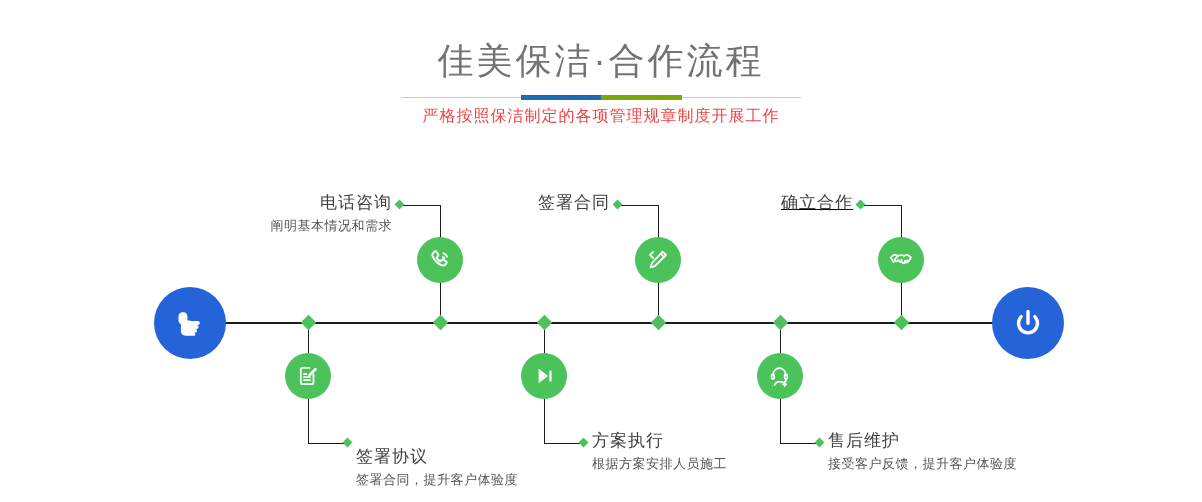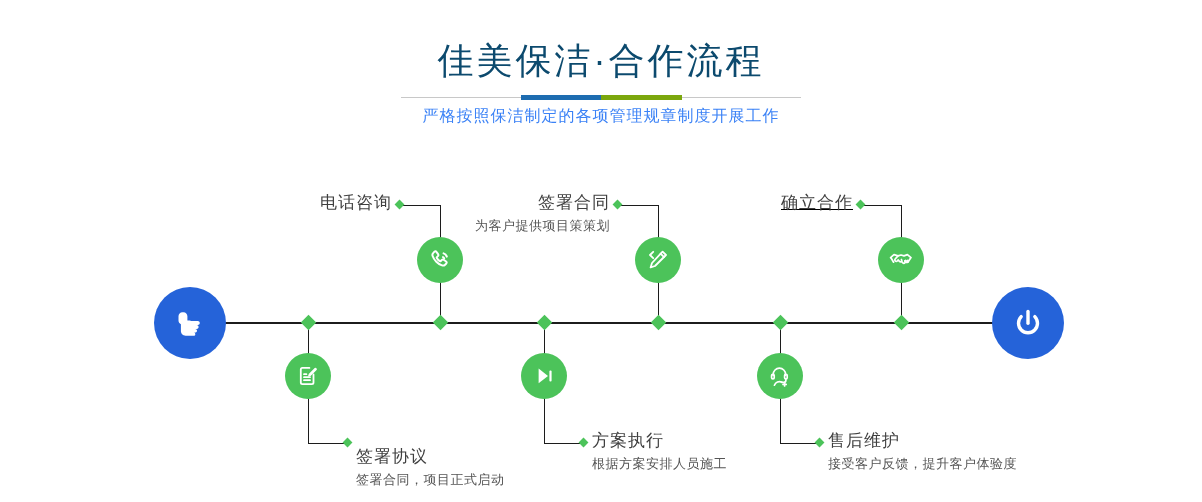--- a/index.html
+++ b/index.html
@@ -9,41 +9,41 @@
     font-family: "Liberation Sans", "DejaVu Sans", sans-serif;
     overflow: hidden;
   }
   #root { position: relative; width: 1202px; height: 502px; background: #fff; }
 
   
   .header { position: absolute; left: 0; top: 0; width: 1202px; height: 150px; }
   .title {
     position: absolute; left: 0; top: 38px; width: 1202px;
     text-align: center;
-    font-size: 36px; font-weight: 400; color: #0c4a6e;
+    font-size: 36px; font-weight: 400; color: #737373;
     letter-spacing: 3px; line-height: 46px;
     white-space: nowrap;
   }
   .divider { position: absolute; left: 401px; top: 95px; width: 400px; height: 6px; }
   .divider .rule {
     position: absolute; left: 0; top: 2px; width: 400px; height: 1px;
     background: #c8c8c8;
   }
   .divider .seg-blue {
     position: absolute; left: 120px; top: 0px; width: 80px; height: 5px;
     background: #1d6cb0;
   }
   .divider .seg-green {
     position: absolute; left: 200px; top: 0px; width: 81px; height: 5px;
     background: #7ba70d;
   }
   .subtitle {
     position: absolute; left: 0; top: 106px; width: 1202px;
     text-align: center;
-    font-size: 16px; color: #3b82f6; letter-spacing: 1px;
+    font-size: 16px; color: #ef4444; letter-spacing: 1px;
     white-space: nowrap;
   }
 
   
   .timeline { position: absolute; left: 0; top: 160px; width: 1202px; height: 342px; }
   .axis {
     position: absolute; left: 168px; top: 162px; width: 866px; height: 2px;
     background: #1c1c1c;
   }
 
@@ -149,20 +149,21 @@
           <g fill="none" stroke="#ffffff" stroke-width="2" stroke-linecap="round" stroke-linejoin="round">
             <path d="M8.4 5.6c.6-.6 1.5-.5 2 .2l1.7 2.4c.4.6.3 1.4-.2 1.9l-1 1c-.2.2-.3.6-.1.9.6 1.2 1.9 2.5 3.1 3.1.3.2.7.1.9-.1l1-1c.5-.5 1.3-.6 1.9-.2l2.4 1.7c.7.5.8 1.4.2 2l-1.2 1.2c-.8.8-2 1.1-3.1.7-2-.7-4-2-5.7-3.7-1.7-1.7-3-3.7-3.7-5.7-.4-1.1-.1-2.3.7-3.1l1.2-1.3z"></path>
             <path d="M17.6 7.4a5 5 0 0 1 3.2 3.2"></path>
             <path d="M17 11.1a2.2 2.2 0 0 1 1.2 1.2"></path>
           </g>
         </svg>
       </span>
     </div>
     <div class="label right-al" style="left:196px; top:32px; width:196px;">
       <div class="lt">电话咨询</div>
+      <div class="ls">阐明基本情况和需求</div>
     </div>
 
     <div class="stem" style="left:308px; top:162px; height:121px;"></div>
     <div class="elbow-h" style="left:308px; top:283px; width:39px;"></div>
     <div class="lbl-diamond" style="left:344px; top:279px;"></div>
     <div class="diamond" style="left:303px; top:157px;"></div>
     <div class="node-icon" style="left:285px; top:193px;">
       <span>
         <svg width="28" height="28" viewBox="0 0 28 28">
           <g fill="none" stroke="#ffffff" stroke-width="1.8" stroke-linecap="round" stroke-linejoin="round">
@@ -170,41 +171,40 @@
             <path d="M21.3 5.2 22.6 6.5a1 1 0 0 1 0 1.4l-6 6-2.6.7.7-2.6 6-6a1 1 0 0 1 1.4 0z" fill="#ffffff" stroke="none"></path>
             <line x1="10" y1="15.2" x2="16" y2="15.2"></line>
             <line x1="10" y1="18.2" x2="16" y2="18.2"></line>
             <line x1="10" y1="12.2" x2="12.4" y2="12.2"></line>
           </g>
         </svg>
       </span>
     </div>
     <div class="label left-al" style="left:356px; top:286px;">
       <div class="lt">签署协议</div>
-      <div class="ls">签署合同，项目正式启动</div>
+      <div class="ls">签署合同，提升客户体验度</div>
     </div>
 
     <div class="stem" style="left:658px; top:45px; height:118px;"></div>
     <div class="elbow-h" style="left:620px; top:45px; width:39px;"></div>
     <div class="lbl-diamond" style="left:614px; top:41px;"></div>
     <div class="diamond" style="left:653px; top:157px;"></div>
     <div class="node-icon" style="left:635px; top:77px;">
       <span>
         <svg width="28" height="28" viewBox="0 0 28 28">
           <g fill="none" stroke="#ffffff" stroke-width="1.8" stroke-linecap="round" stroke-linejoin="round">
             <path d="M18.6 5.6 22 9l-11 11-4.4 1.4L8 17z"></path>
             <line x1="16.6" y1="7.7" x2="20" y2="11.1"></line>
             <path d="M9.2 5.8 6 9l3.2 3.2"></path>
           </g>
         </svg>
       </span>
     </div>
     <div class="label right-al" style="left:414px; top:32px; width:196px;">
       <div class="lt">签署合同</div>
-      <div class="ls">为客户提供项目策策划</div>
     </div>
 
     <div class="stem" style="left:544px; top:162px; height:121px;"></div>
     <div class="elbow-h" style="left:544px; top:283px; width:39px;"></div>
     <div class="lbl-diamond" style="left:580px; top:279px;"></div>
     <div class="diamond" style="left:539px; top:157px;"></div>
     <div class="node-icon" style="left:521px; top:193px;">
       <span>
         <svg width="28" height="28" viewBox="0 0 28 28">
           <g fill="#ffffff">

